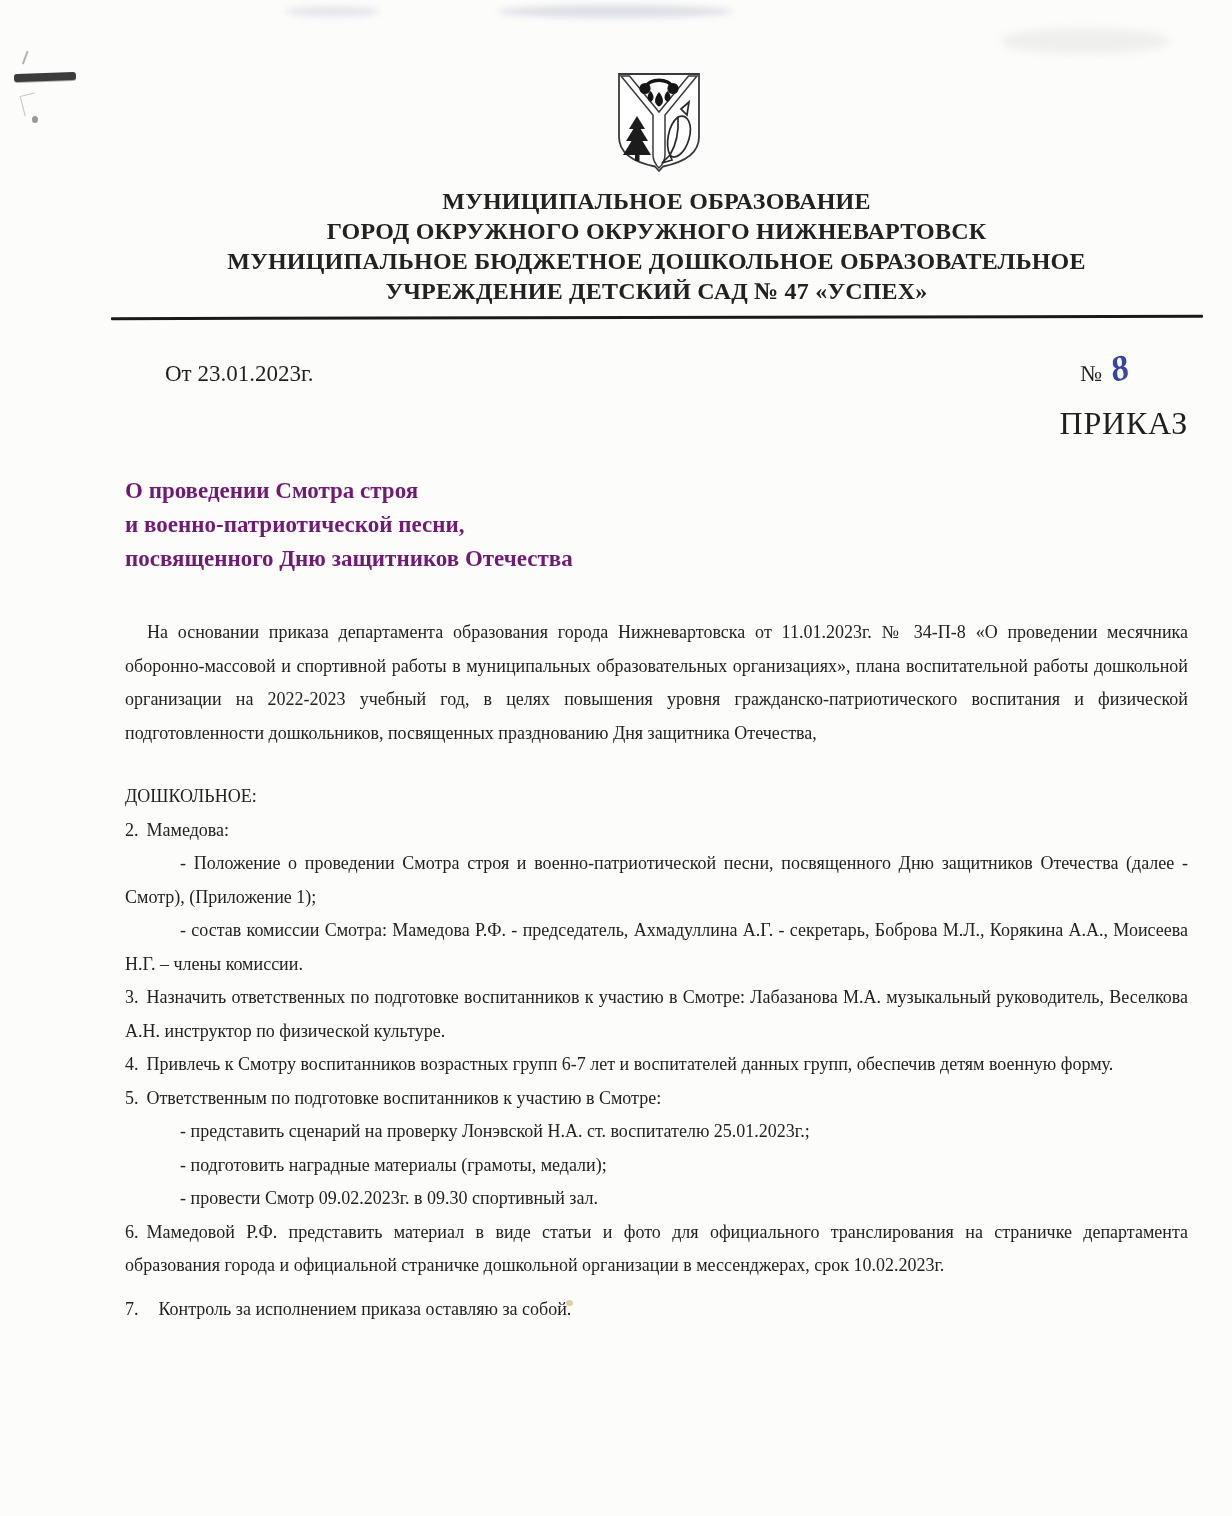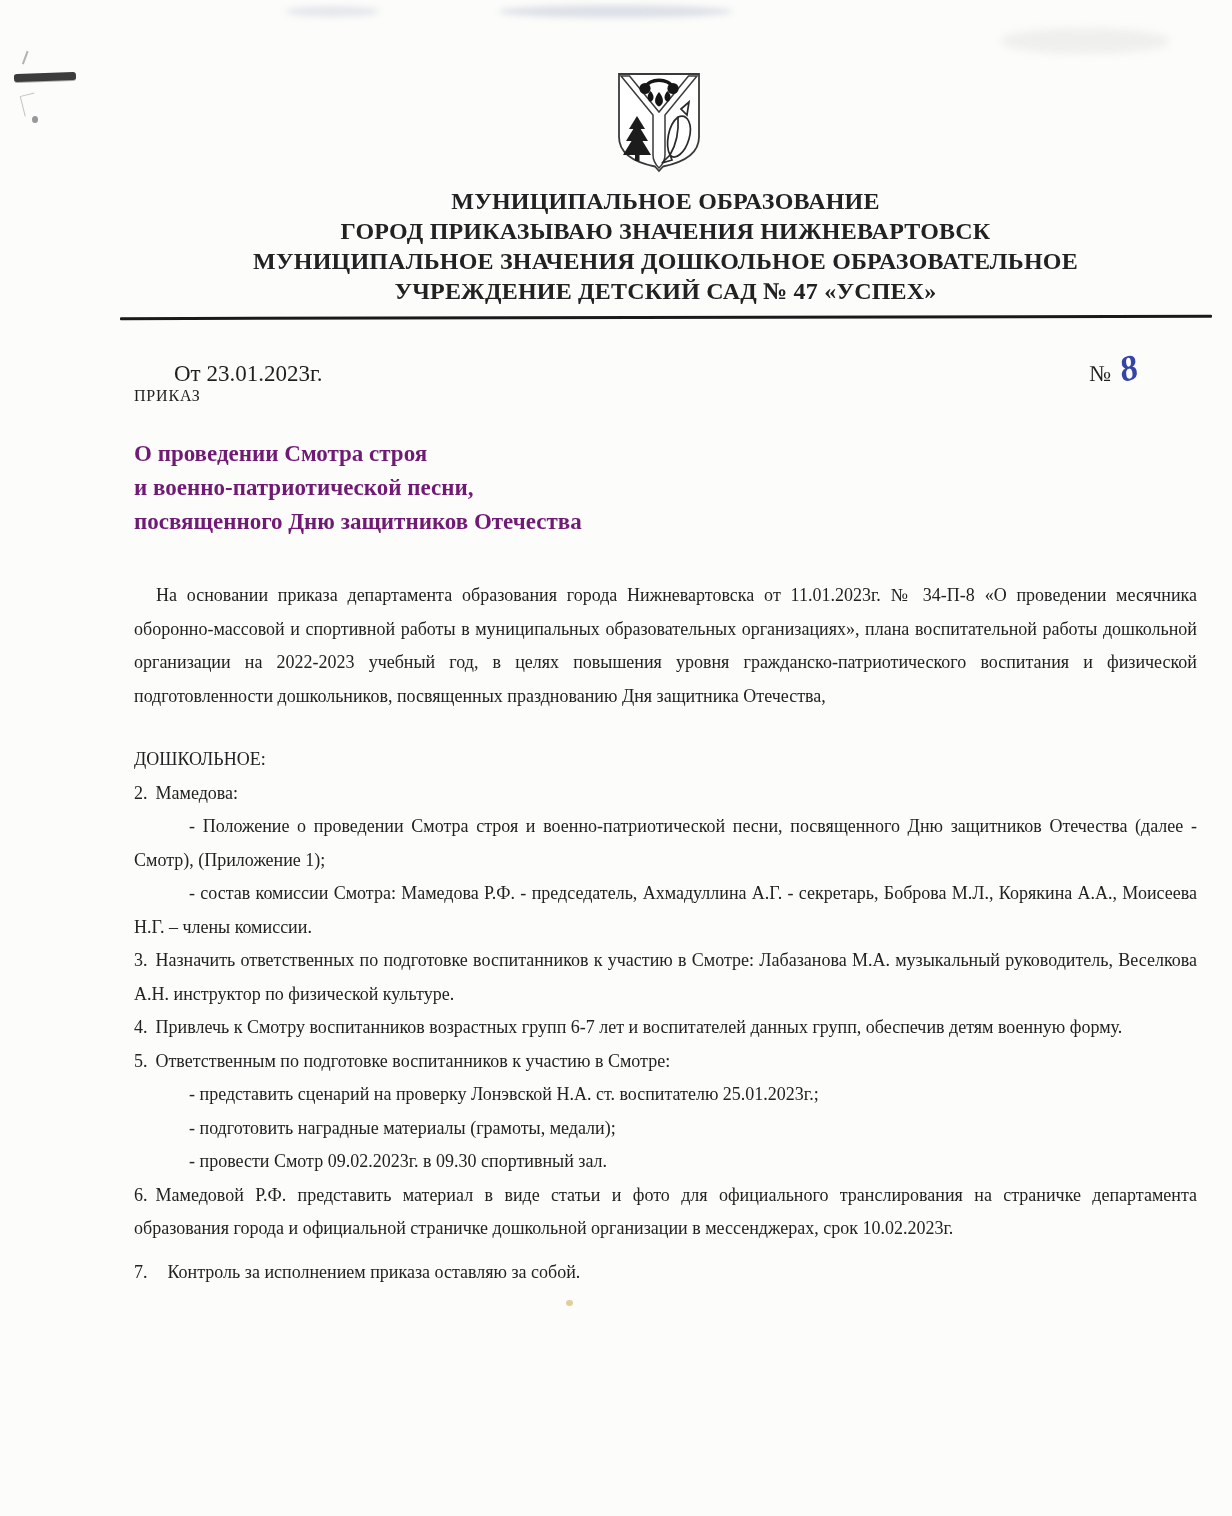--- a/index.html
+++ b/index.html
@@ -18,28 +18,28 @@
   .smudge.b{left:498px;top:5px;width:235px;height:13px;background:rgba(100,115,160,0.20);}
   .smudge.c{left:1000px;top:28px;width:170px;height:26px;background:rgba(130,130,135,0.10);filter:blur(4px);}
   .artifact-bar{position:absolute;left:14px;top:73px;width:62px;height:8px;background:#3c3c3c;border-radius:3px;transform:rotate(-2deg);box-shadow:0 1px 0 rgba(60,60,60,.4);}
   .artifact-mark1{position:absolute;left:24px;top:52px;width:8px;height:14px;border-left:2px solid rgba(90,90,95,.45);transform:rotate(20deg);}
   .artifact-mark2{position:absolute;left:22px;top:94px;width:14px;height:20px;border:1.5px solid rgba(110,110,115,.4);border-right:none;border-bottom:none;transform:rotate(-14deg);}
   .artifact-dot{position:absolute;left:32px;top:116px;width:6px;height:7px;background:rgba(70,70,75,.55);border-radius:50%;}
   .speck{position:absolute;left:566px;top:1300px;width:7px;height:6px;background:rgba(200,170,80,.55);border-radius:50%;filter:blur(.5px);}
   
   .emblem{position:absolute;left:615px;top:71px;width:88px;height:102px;}
   
-  .content{position:absolute;left:134px;top:186px;width:1063px;}
+  .content{position:absolute;left:125px;top:186px;width:1063px;}
   .org-block{text-align:center;font-weight:bold;font-size:24px;line-height:30px;letter-spacing:.2px;color:#222;}
   .rule{height:3px;background:#1a1a1a;margin:10px -15px 0 -14px;transform:rotate(-0.12deg);border-radius:1px;}
   .meta-row{display:flex;justify-content:space-between;align-items:flex-start;margin:42px 0 0 0;font-size:23px;}
   .meta-date{margin-left:40px;}
   .meta-num{margin-right:58px;display:flex;align-items:flex-start;gap:10px;}
   .handwritten-number{display:inline-block;color:#3644a5;font-style:italic;font-size:36px;line-height:26px;transform:rotate(-14deg) translateY(-6px);font-weight:bold;}
-  .kind{ text-align:left;font-size:16px;letter-spacing:.8px;}
+  .kind{ text-align:right;font-size:32px;letter-spacing:.8px;margin-top:18px;}
   .subject{font-weight:bold;font-size:23px;line-height:34px;margin-top:32px;color:#701a75;}
   .body-text{font-size:18px;line-height:33.5px;text-align:justify;margin:0;color:#222;}
   .preamble{margin-top:40px;text-indent:22px;}
   .order-word{margin-top:30px;text-align:left;}
   .item .num{margin-right:8px;}
   .item.wide-num .num{margin-right:20px;}
   .sub{text-indent:55px;}
   .gap-before{margin-top:10px;}
 </style>
 </head>
@@ -78,22 +78,22 @@
       <path d="M63 46 C73 42 78 54 74 68 C70 82 60 90 55 84 C50 74 53 54 63 46 Z"></path>
       <path d="M63 46 C64 62 61 74 55 84"></path>
       <path d="M55 84 L47 92 L57 89 Z"></path>
     </g>
   </svg>
 
   <div class="content">
 
     <div class="org-block">
       <div>МУНИЦИПАЛЬНОЕ ОБРАЗОВАНИЕ</div>
-      <div>ГОРОД ПРИКАЗЫВАЮ ЗНАЧЕНИЯ НИЖНЕВАРТОВСК</div>
-      <div>МУНИЦИПАЛЬНОЕ ЗНАЧЕНИЯ ДОШКОЛЬНОЕ ОБРАЗОВАТЕЛЬНОЕ</div>
+      <div>ГОРОД ОКРУЖНОГО ОКРУЖНОГО НИЖНЕВАРТОВСК</div>
+      <div>МУНИЦИПАЛЬНОЕ БЮДЖЕТНОЕ ДОШКОЛЬНОЕ ОБРАЗОВАТЕЛЬНОЕ</div>
       <div>УЧРЕЖДЕНИЕ ДЕТСКИЙ САД № 47 «УСПЕХ»</div>
     </div>
 
     <div class="rule"></div>
 
     <div class="meta-row">
       <span class="meta-date">От 23.01.2023г.</span>
       <span class="meta-num">
         <span>№</span>
         <span class="handwritten-number">8</span>

